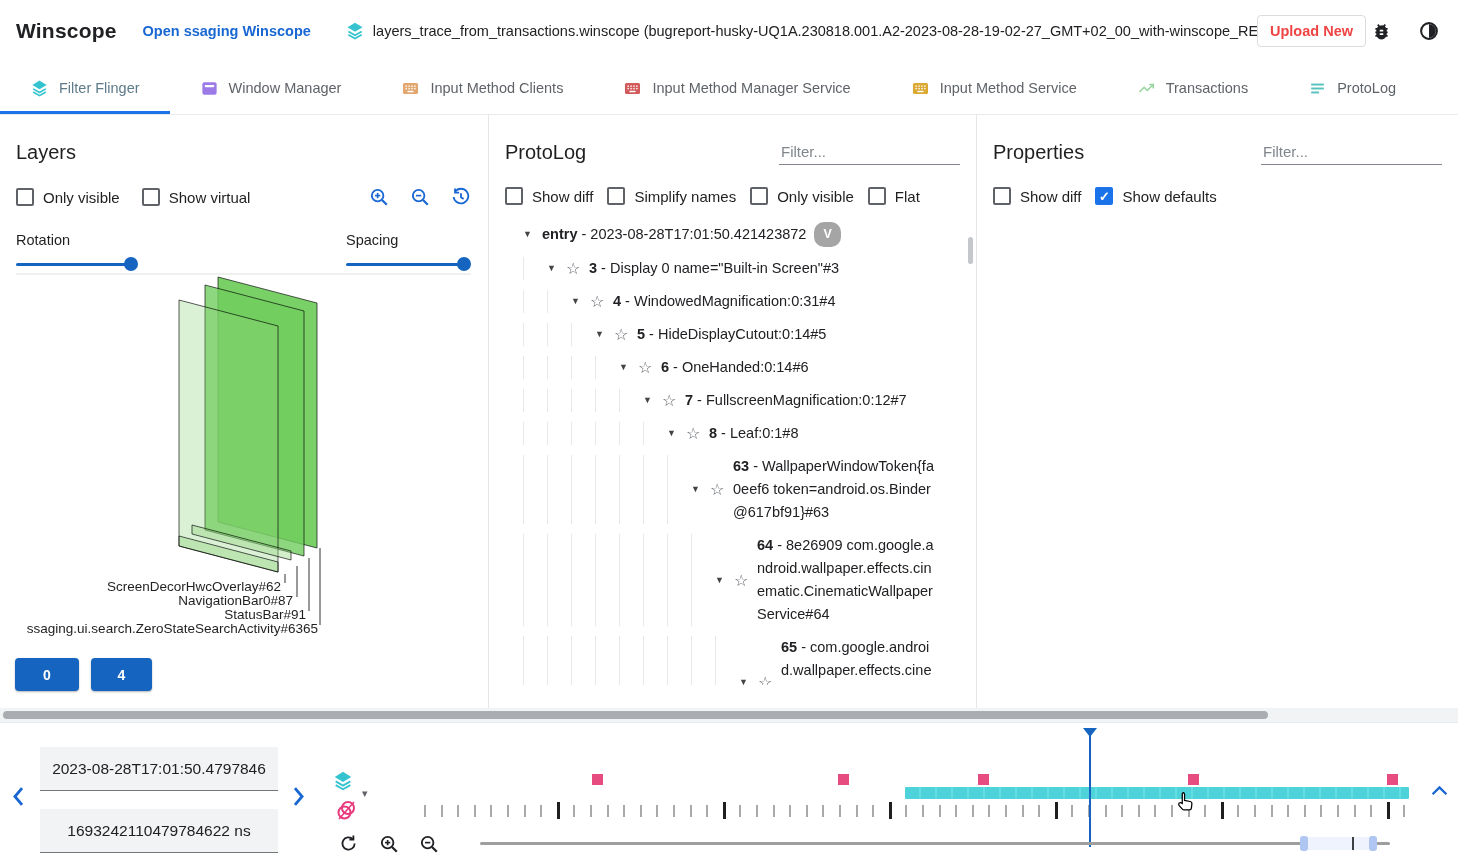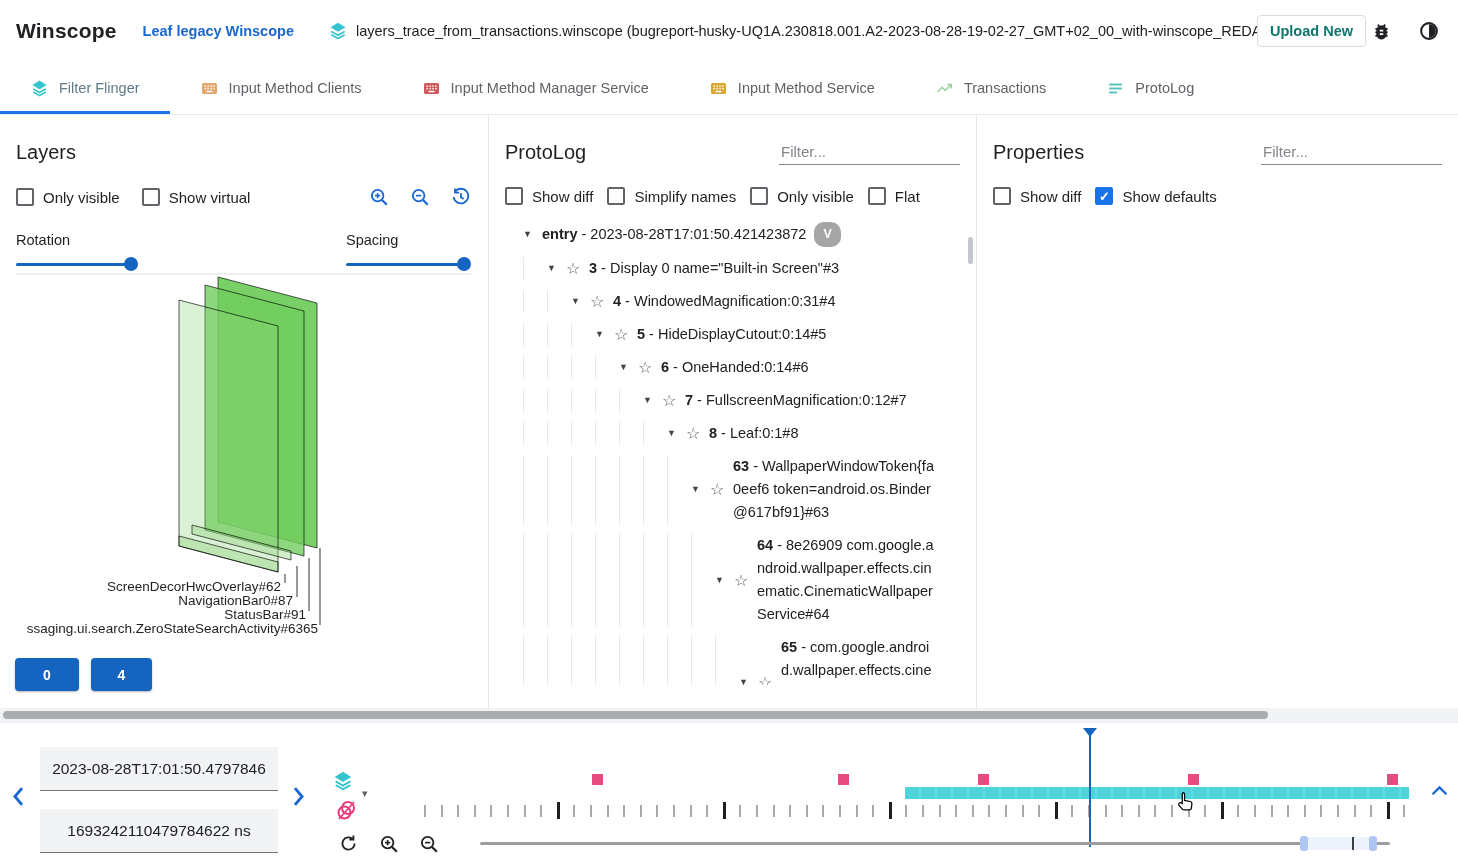--- a/index.html
+++ b/index.html
@@ -5,21 +5,21 @@
   * { box-sizing: border-box; margin: 0; padding: 0; }
   html,body { width:1458px; height:860px; overflow:hidden; background:#fff;
     font-family:"Liberation Sans", sans-serif; color:#202124; }
 
   
   .topbar { height:62px; display:flex; align-items:center; padding:0 16px; background:#fff; }
   .app-title { font-size:21px; font-weight:700; letter-spacing:.2px; }
   .legacy-link { color:#1967d2; font-weight:700; font-size:14.5px; margin-left:26px; cursor:pointer; white-space:nowrap; }
   .trace-chip { display:flex; align-items:center; margin-left:34px; min-width:0; flex:1; }
   .trace-chip .tname { font-size:14.5px; white-space:nowrap; overflow:hidden; margin-left:8px; }
-  .upload-btn { border:1px solid #dadce0; border-radius:4px; background:#fff; color:#0f766e;
+  .upload-btn { border:1px solid #dadce0; border-radius:4px; background:#fff; color:#ef4444;
     font-weight:700; font-size:14.5px; padding:7px 12px; white-space:nowrap; cursor:pointer; }
   .tb-icon { width:26px; height:26px; display:flex; align-items:center; justify-content:center; cursor:pointer; flex:none; }
 
   
   .tabbar { height:53px; display:flex; align-items:stretch; border-bottom:1px solid #e8eaed; overflow:hidden; white-space:nowrap; }
   .tab { display:flex; align-items:center; gap:10px; padding:0 30px; font-size:14.5px; font-weight:500;
     color:#5f6368; position:relative; cursor:pointer; flex:none; }
   .tab.active { color:#5f7a8a; }
   .tab.active::after { content:""; position:absolute; left:0; right:0; bottom:0; height:3px; background:#1a73e8; }
 
@@ -90,21 +90,21 @@
   .mini-track { position:absolute; top:119px; left:480px; width:910px; height:3px; background:#9e9e9e; border-radius:2px; cursor:pointer; }
   .mini-sel { position:absolute; top:-5px; height:13px; background:#eef3fd; }
   .mini-handle { position:absolute; top:-6px; width:8px; height:15px; background:#aec6f1; border-radius:3px; cursor:ew-resize; }
   .mini-tick { position:absolute; top:-5px; width:2px; height:13px; background:#3c4043; }
 </style>
 </head>
 <body>
 
 <div class="topbar">
   <div class="app-title">Winscope</div>
-  <div class="legacy-link">Leaf legacy Winscope</div>
+  <div class="legacy-link">Open ssaging Winscope</div>
   <div class="trace-chip">
     <span id="trace-layers-icon" style="display:flex">
         <svg width="20" height="20" viewBox="0 0 24 24">
           <path fill="#35c4cf" d="M12 2 21 7.5 12 13 3 7.5Z"></path>
           <path fill="none" stroke="#35c4cf" stroke-width="2.1" d="M4 12.5 12 17l8-4.5"></path>
           <path fill="none" stroke="#35c4cf" stroke-width="2.1" d="M4 16.5 12 21l8-4.5"></path>
         </svg>
       </span>
     <span class="tname">layers_trace_from_transactions.winscope (bugreport-husky-UQ1A.230818.001.A2-2023-08-28-19-02-27_GMT+02_00_with-winscope_REDACTED.zip)</span>
   </div>
@@ -125,20 +125,29 @@
 <div class="tabbar" id="tabbar">
     <div class="tab active">
       <span style="display: flex;">
         <svg width="19" height="19" viewBox="0 0 24 24">
           <path fill="#35c4cf" d="M12 2 21 7.5 12 13 3 7.5Z"></path>
           <path fill="none" stroke="#35c4cf" stroke-width="2.1" d="M4 12.5 12 17l8-4.5"></path>
           <path fill="none" stroke="#35c4cf" stroke-width="2.1" d="M4 16.5 12 21l8-4.5"></path>
         </svg>
       </span>
       <span>Filter Flinger</span>
+    </div>
+    <div class="tab">
+      <span style="display: flex;">
+        <svg width="19" height="19" viewBox="0 0 24 24">
+          <rect x="3" y="4" width="18" height="16" rx="2.5" fill="#9c7be8"></rect>
+          <rect x="6" y="7.5" width="12" height="2.8" rx="1" fill="#fff"></rect>
+        </svg>
+      </span>
+      <span>Window Manager</span>
     </div>
     <div class="tab">
       <span style="display: flex;">
         <svg width="19" height="19" viewBox="0 0 24 24">
           <rect x="2.5" y="5" width="19" height="14" rx="2" fill="#e2a76f"></rect>
           <g fill="#fff">
             <circle cx="6.5" cy="9" r="1"></circle>
             <circle cx="10.2" cy="9" r="1"></circle>
             <circle cx="13.9" cy="9" r="1"></circle>
             <circle cx="17.6" cy="9" r="1"></circle>

